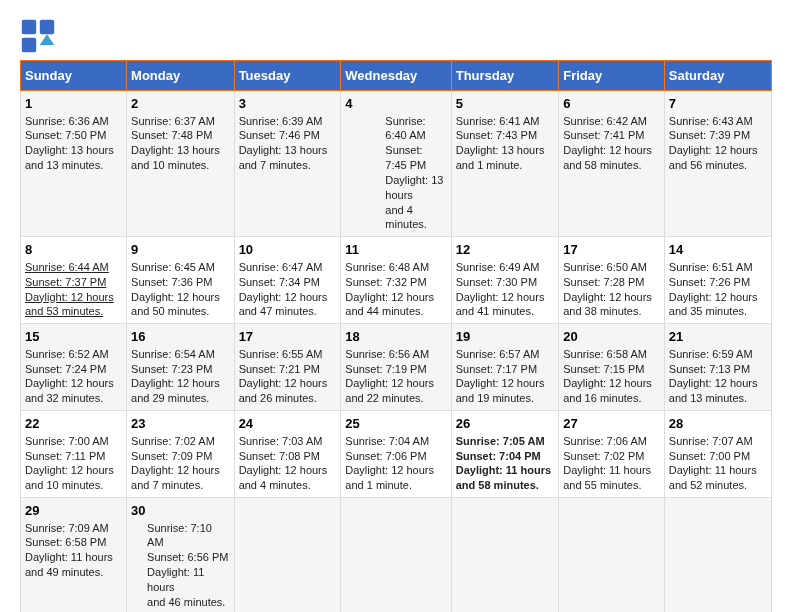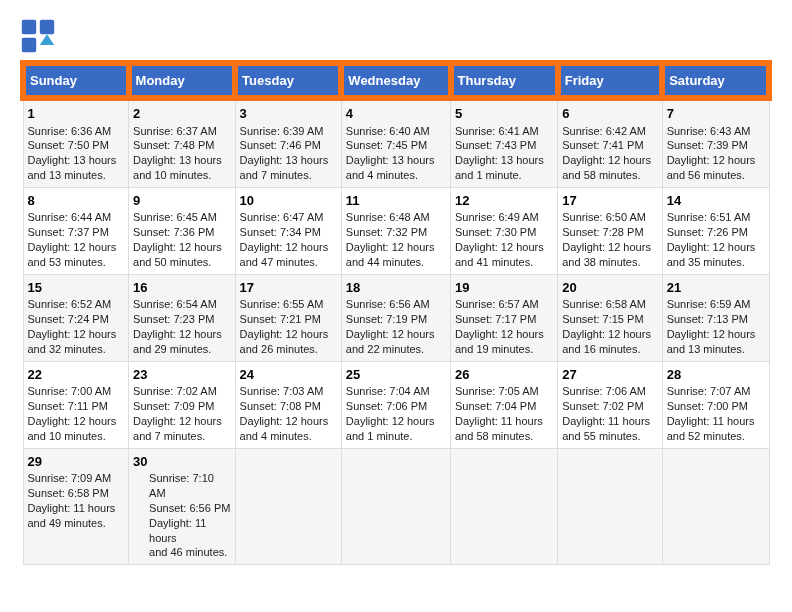--- a/index.html
+++ b/index.html
@@ -54,21 +54,21 @@
       border-collapse: collapse;
       font-size: 10.5px;
     }
     thead tr th {
       background: #3a6bc4;
       color: #fff;
       font-size: 13px;
       font-weight: bold;
       padding: 7px 4px;
       text-align: left;
-      border: 6px solid #f97316;
+      border: 1px solid #f97316;
     }
     tbody tr td {
       vertical-align: top;
       padding: 4px 4px;
       border: 1px solid #ddd;
       background: #fff;
       line-height: 1.35;
       width: 113px;
     }
     tbody tr:nth-child(odd) td {
@@ -141,21 +141,21 @@
           </td>
           <td>
             <span class="day-num">3</span>
             <div class="day-info" style="white-space: pre-line;">Sunrise: 6:39 AM
 Sunset: 7:46 PM
 Daylight: 13 hours
 and 7 minutes.</div>
           </td>
           <td>
             <span class="day-num">4</span>
-            <div class="day-info" style="white-space: pre-line;">Sunrise: 6:40 AM
+            <div class="day-info" style="white-space: pre-line; margin-left: 40px;">Sunrise: 6:40 AM
 Sunset: 7:45 PM
 Daylight: 13 hours
 and 4 minutes.</div>
           </td>
           <td>
             <span class="day-num">5</span>
             <div class="day-info" style="white-space: pre-line;">Sunrise: 6:41 AM
 Sunset: 7:43 PM
 Daylight: 13 hours
 and 1 minute.</div>
@@ -171,21 +171,21 @@
             <span class="day-num">7</span>
             <div class="day-info" style="white-space: pre-line;">Sunrise: 6:43 AM
 Sunset: 7:39 PM
 Daylight: 12 hours
 and 56 minutes.</div>
           </td>
         </tr>
         <tr>
           <td>
             <span class="day-num">8</span>
-            <div class="day-info" style="white-space: pre-line;">Sunrise: 6:44 AM
+            <div class="day-info" style="white-space: pre-line; text-decoration: underline;">Sunrise: 6:44 AM
 Sunset: 7:37 PM
 Daylight: 12 hours
 and 53 minutes.</div>
           </td>
           <td>
             <span class="day-num">9</span>
             <div class="day-info" style="white-space: pre-line;">Sunrise: 6:45 AM
 Sunset: 7:36 PM
 Daylight: 12 hours
 and 50 minutes.</div>
@@ -301,21 +301,21 @@
           </td>
           <td>
             <span class="day-num">25</span>
             <div class="day-info" style="white-space: pre-line;">Sunrise: 7:04 AM
 Sunset: 7:06 PM
 Daylight: 12 hours
 and 1 minute.</div>
           </td>
           <td>
             <span class="day-num">26</span>
-            <div class="day-info" style="white-space: pre-line;">Sunrise: 7:05 AM
+            <div class="day-info" style="white-space: pre-line; font-weight: bold;">Sunrise: 7:05 AM
 Sunset: 7:04 PM
 Daylight: 11 hours
 and 58 minutes.</div>
           </td>
           <td>
             <span class="day-num">27</span>
             <div class="day-info" style="white-space: pre-line;">Sunrise: 7:06 AM
 Sunset: 7:02 PM
 Daylight: 11 hours
 and 55 minutes.</div>

